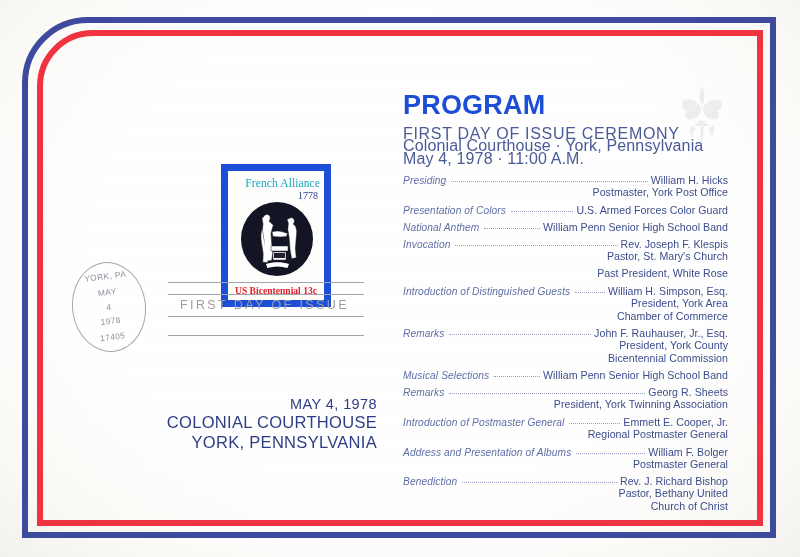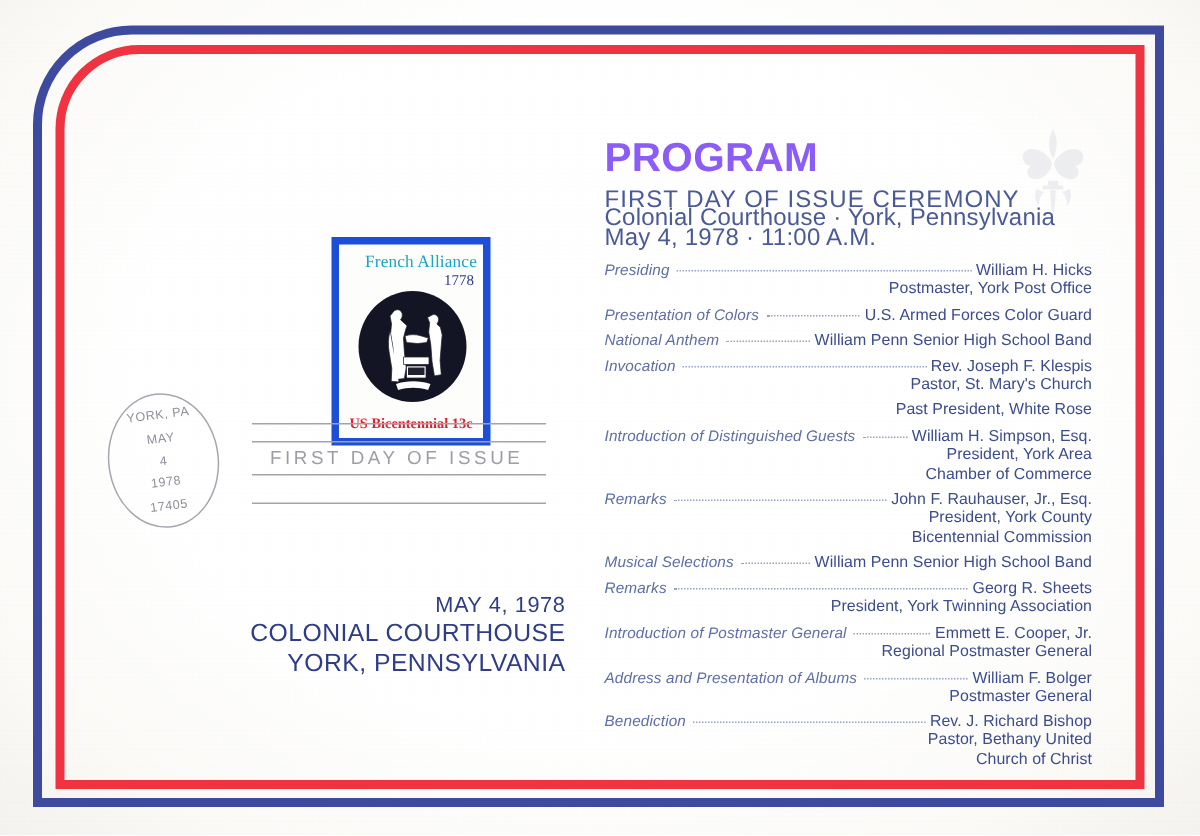--- a/index.html
+++ b/index.html
@@ -54,24 +54,24 @@
   .fleur {
     position: absolute;
     left: 676px; top: 84px;
     width: 52px; height: 62px;
     opacity: .30;
   }
 
   
   .stamp {
     position: absolute;
-    left: 221px; top: 158px;
+    left: 221px; top: 164px;
     width: 96px; height: 129px;
     background: #fdfdfb;
-    border: 5px solid #1d4ed8;
+    border: 7px solid #1d4ed8;
     overflow: hidden;
   }
   .stamp-title {
     position: absolute;
     top: 6px; left: 0; right: 4px;
     text-align: right;
     font-family: "Liberation Serif", serif;
     font-size: 11.5px;
     color: #18a6c0;
     letter-spacing: .1px;
@@ -164,21 +164,21 @@
   .program {
     position: absolute;
     left: 403px; top: 92px;
     width: 325px;
     color: #4a5a97;
   }
   .program-title {
     font-size: 27px;
     font-weight: bold;
     font-family: "Liberation Sans", sans-serif;
-    color: #8b5cf6;
+    color: #1d4ed8;
     letter-spacing: .2px;
     line-height: 1;
   }
   .ceremony {
     margin-top: 9px;
     font-size: 16px;
     line-height: 12.4px;
     color: #4a5a97;
     letter-spacing: .15px;
   }

